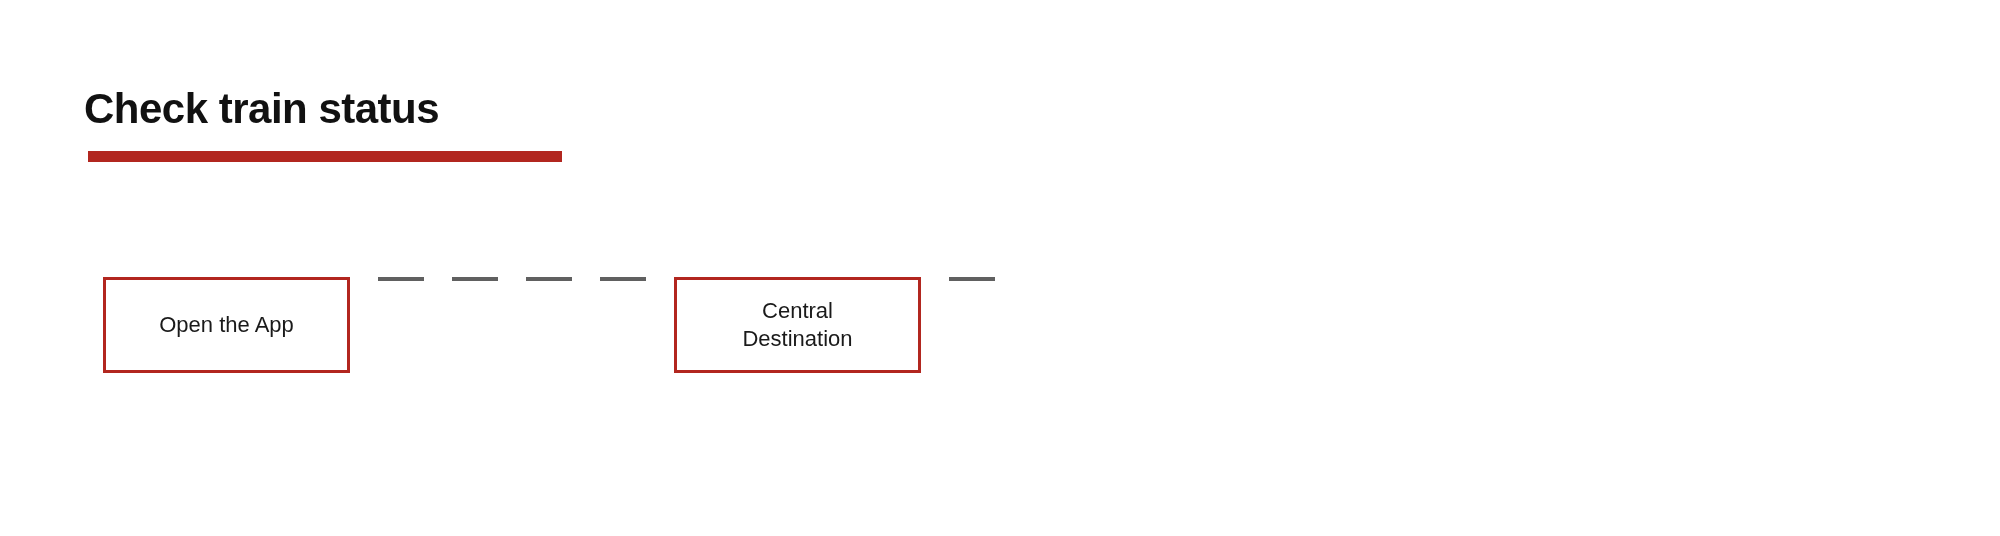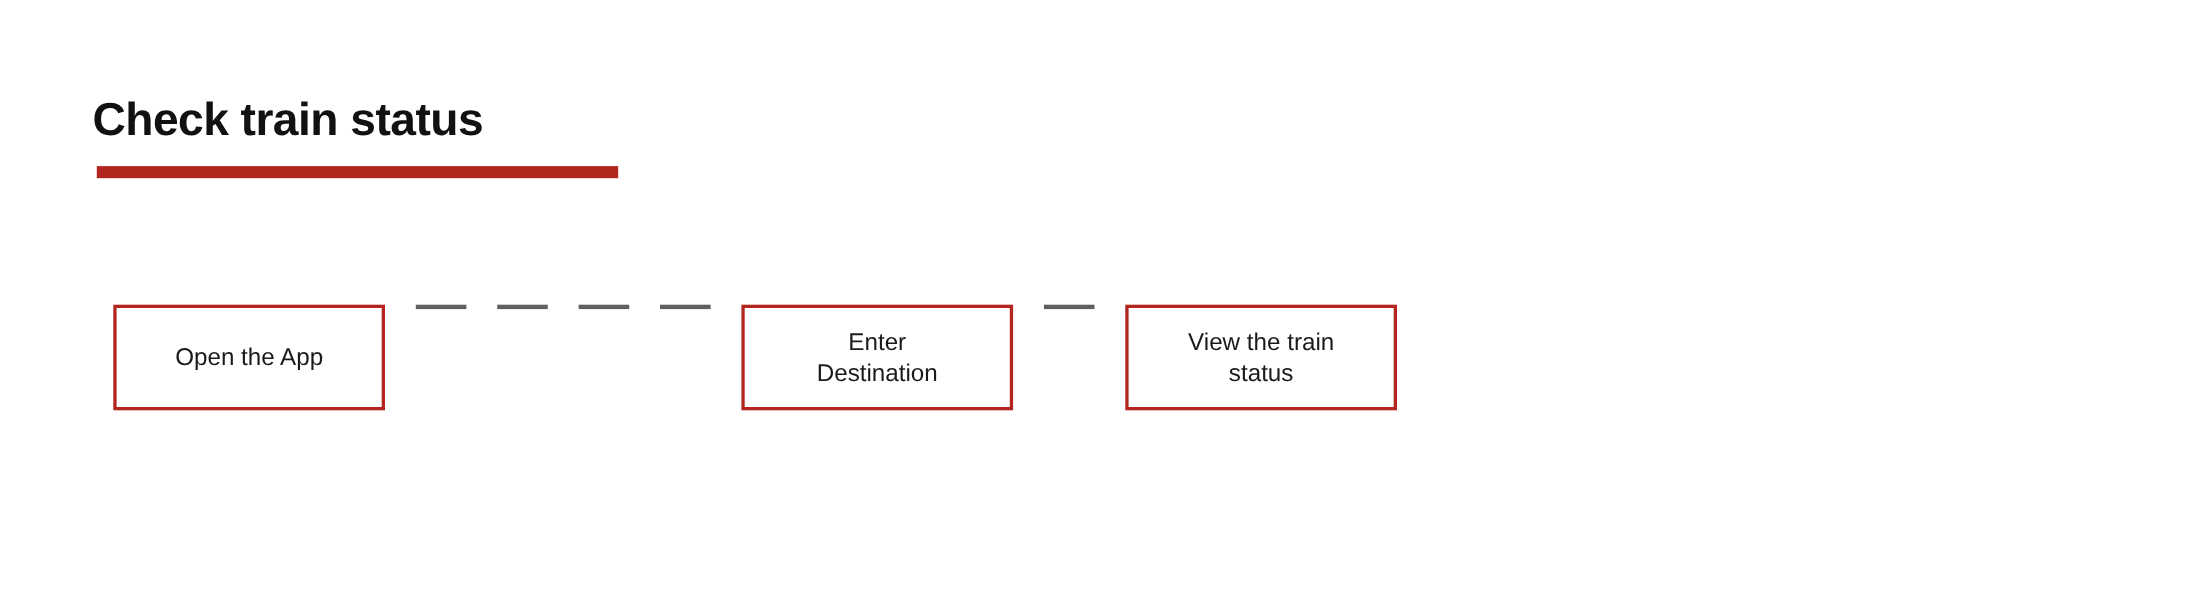--- a/index.html
+++ b/index.html
@@ -63,21 +63,17 @@
 
 <div class="flow">
   <div class="step">
     <span class="step-label">Open the App</span>
   </div>
   <div class="connector"></div>
   <div class="connector"></div>
   <div class="connector"></div>
   <div class="connector"></div>
   <div class="step">
-    <span class="step-label">Enter
+    <span class="step-label">Central
 Destination</span>
   </div>
   <div class="connector"></div>
-  <div class="step">
-    <span class="step-label">View the train
-status</span>
-  </div>
 </div>
 
 </body></html>

